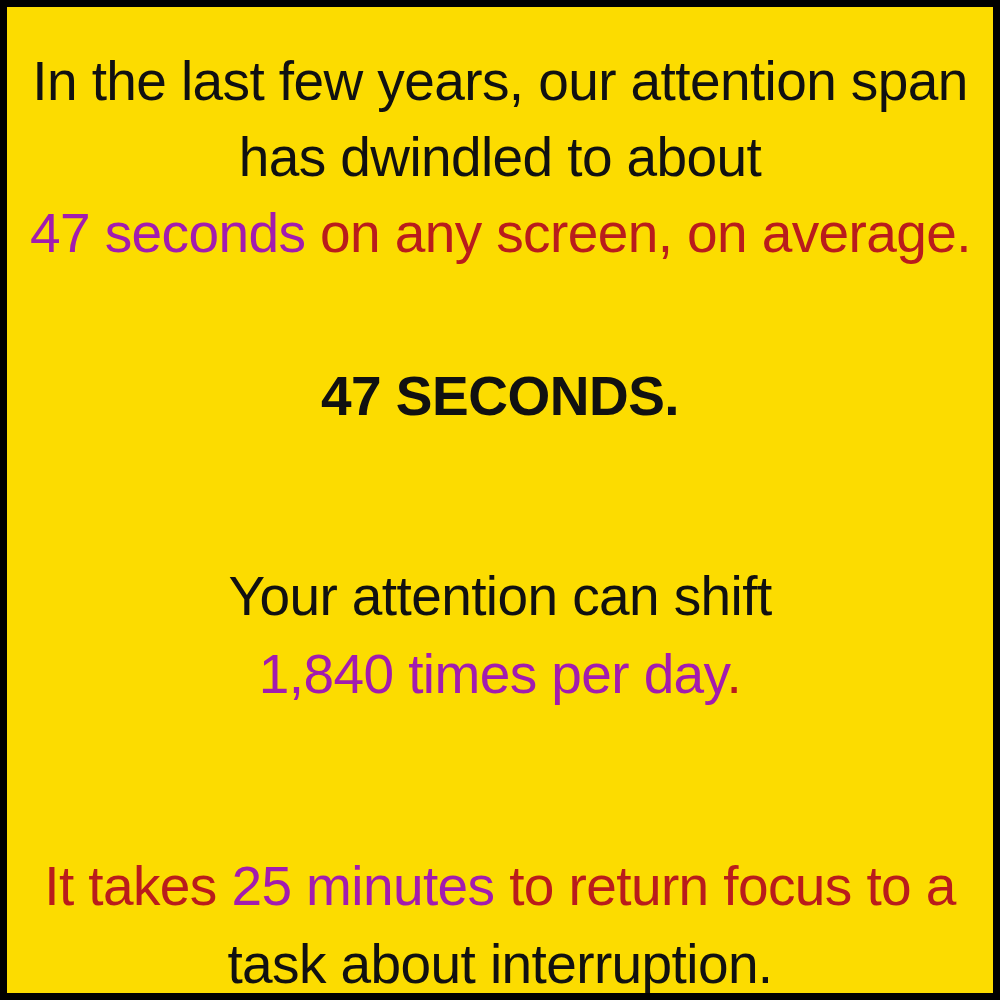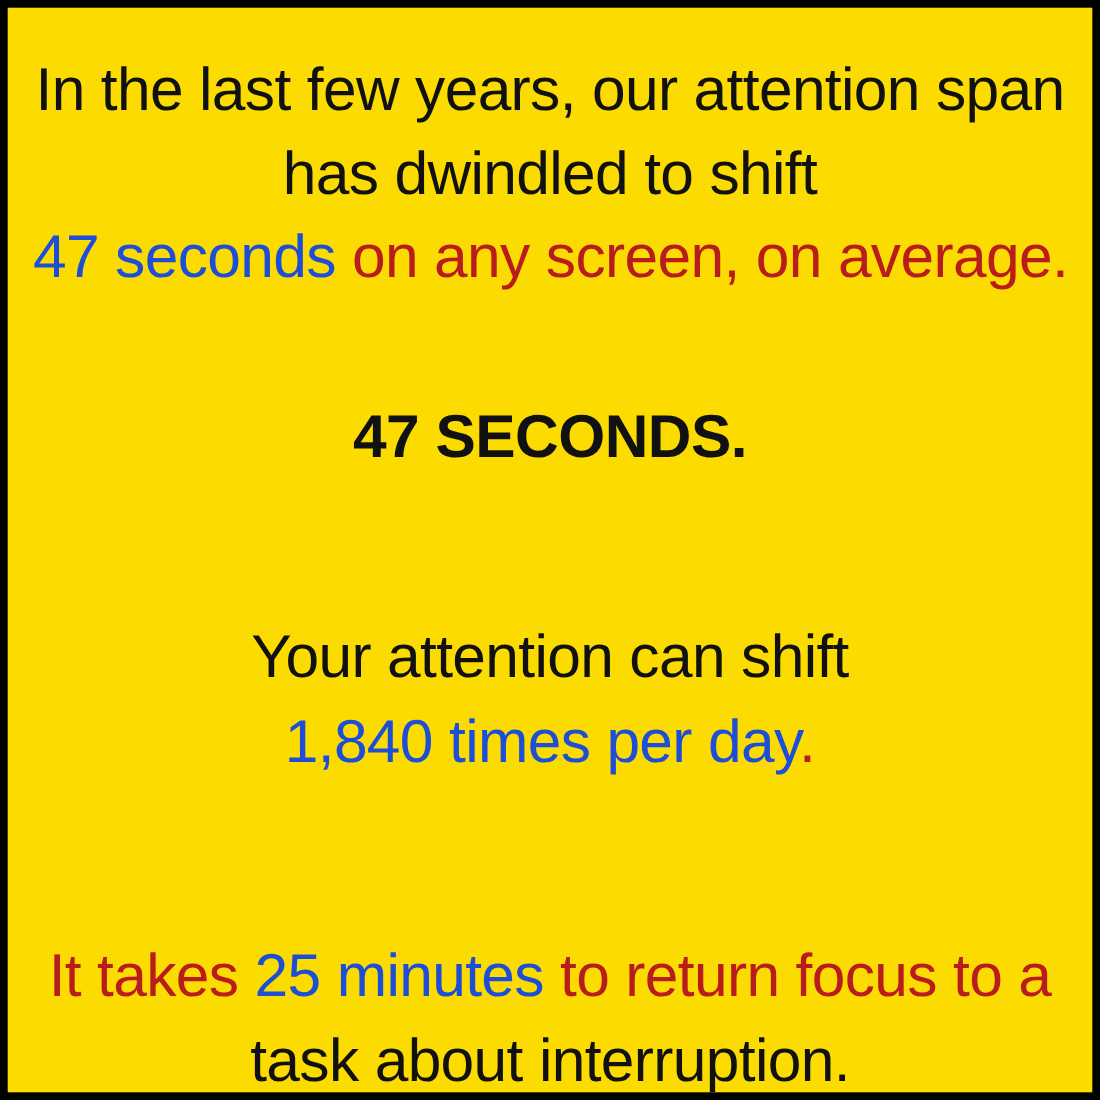--- a/index.html
+++ b/index.html
@@ -66,35 +66,35 @@
   }
   
   #block-refocus {
     top: 840px;
     font-size: 55px;
     line-height: 78px;
     letter-spacing: -0.6px;
     font-weight: 400;
   }
   .hl {
-    color: #1d4ed8;
+    color: #a21caf;
   }
   .blk {
     color: #b91c1c;
   }
 </style>
 </head>
 <body>
 
 <div id="poster">
   <div id="canvas">
 
     <div class="block" id="block-intro">
       <span class="line">In the last few years, our attention span</span>
-      <span class="line">has dwindled to shift</span>
+      <span class="line">has dwindled to about</span>
       <span class="line"><span class="hl">47 seconds</span><span class="blk"> on any screen, on average.</span></span>
     </div>
 
     <div class="block" id="block-headline">
       <span class="line">47 SECONDS.</span>
     </div>
 
     <div class="block" id="block-shift">
       <span class="line">Your attention can shift</span>
       <span class="line"><span class="hl">1,840 times per day</span><span class="blk">.</span></span>

